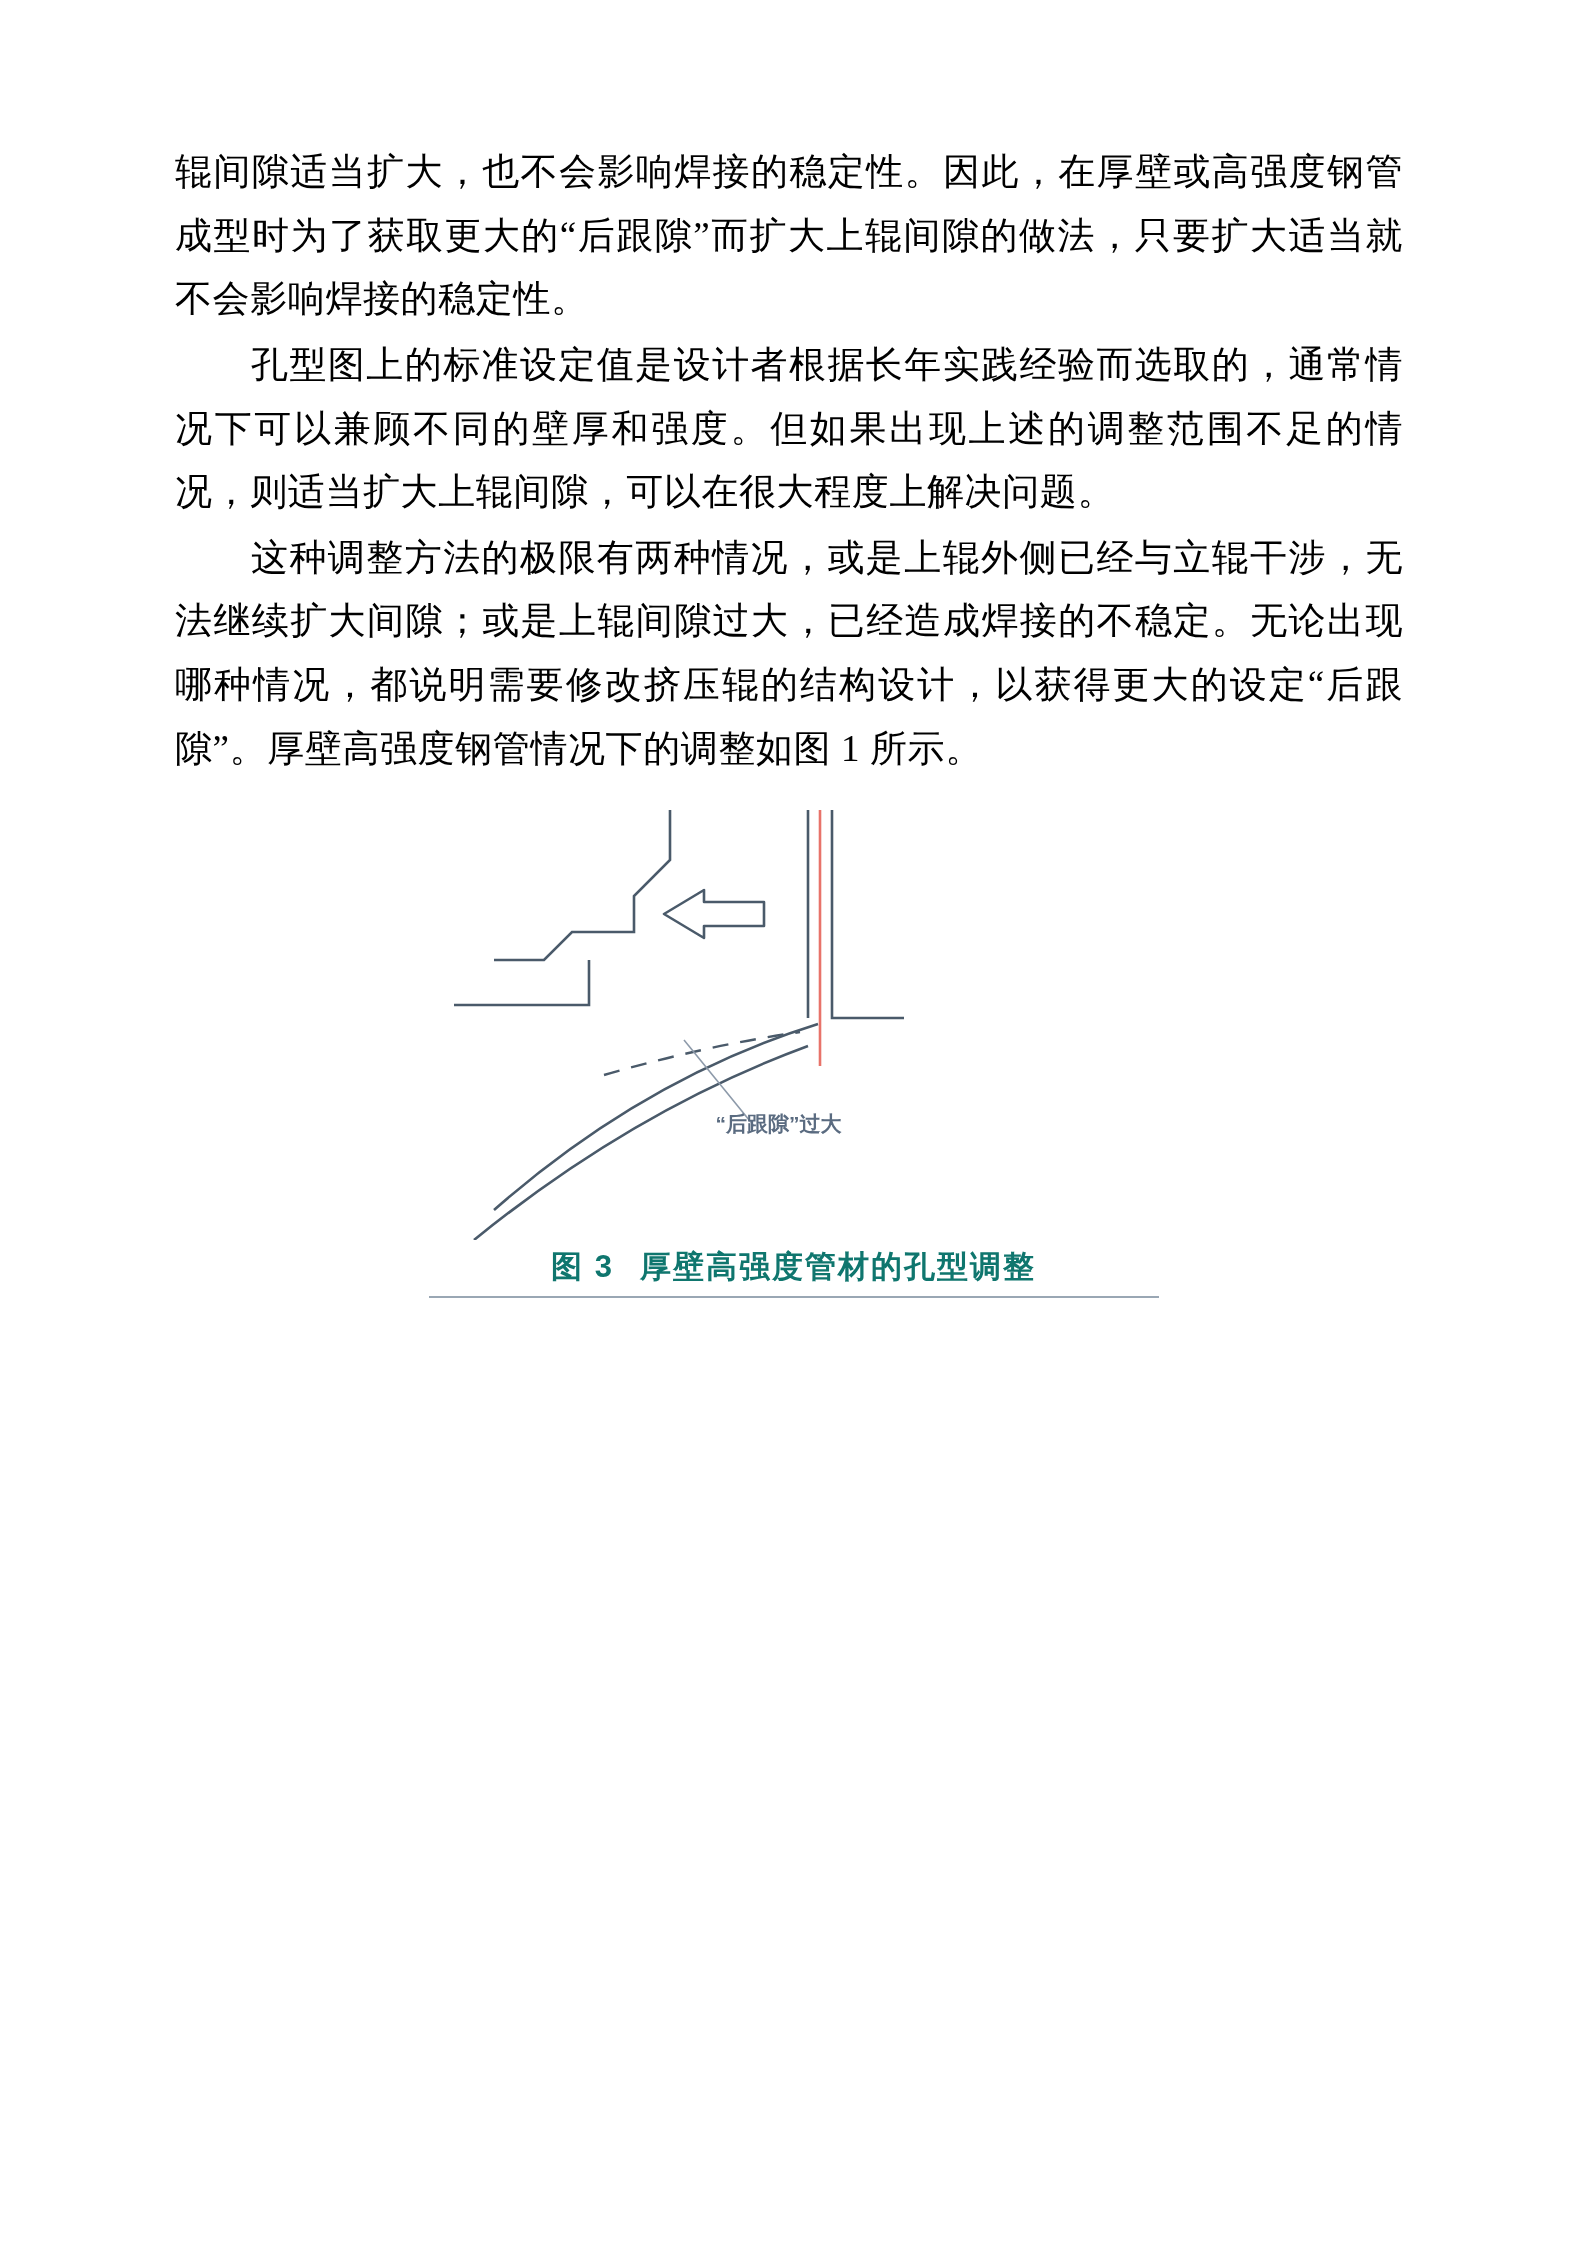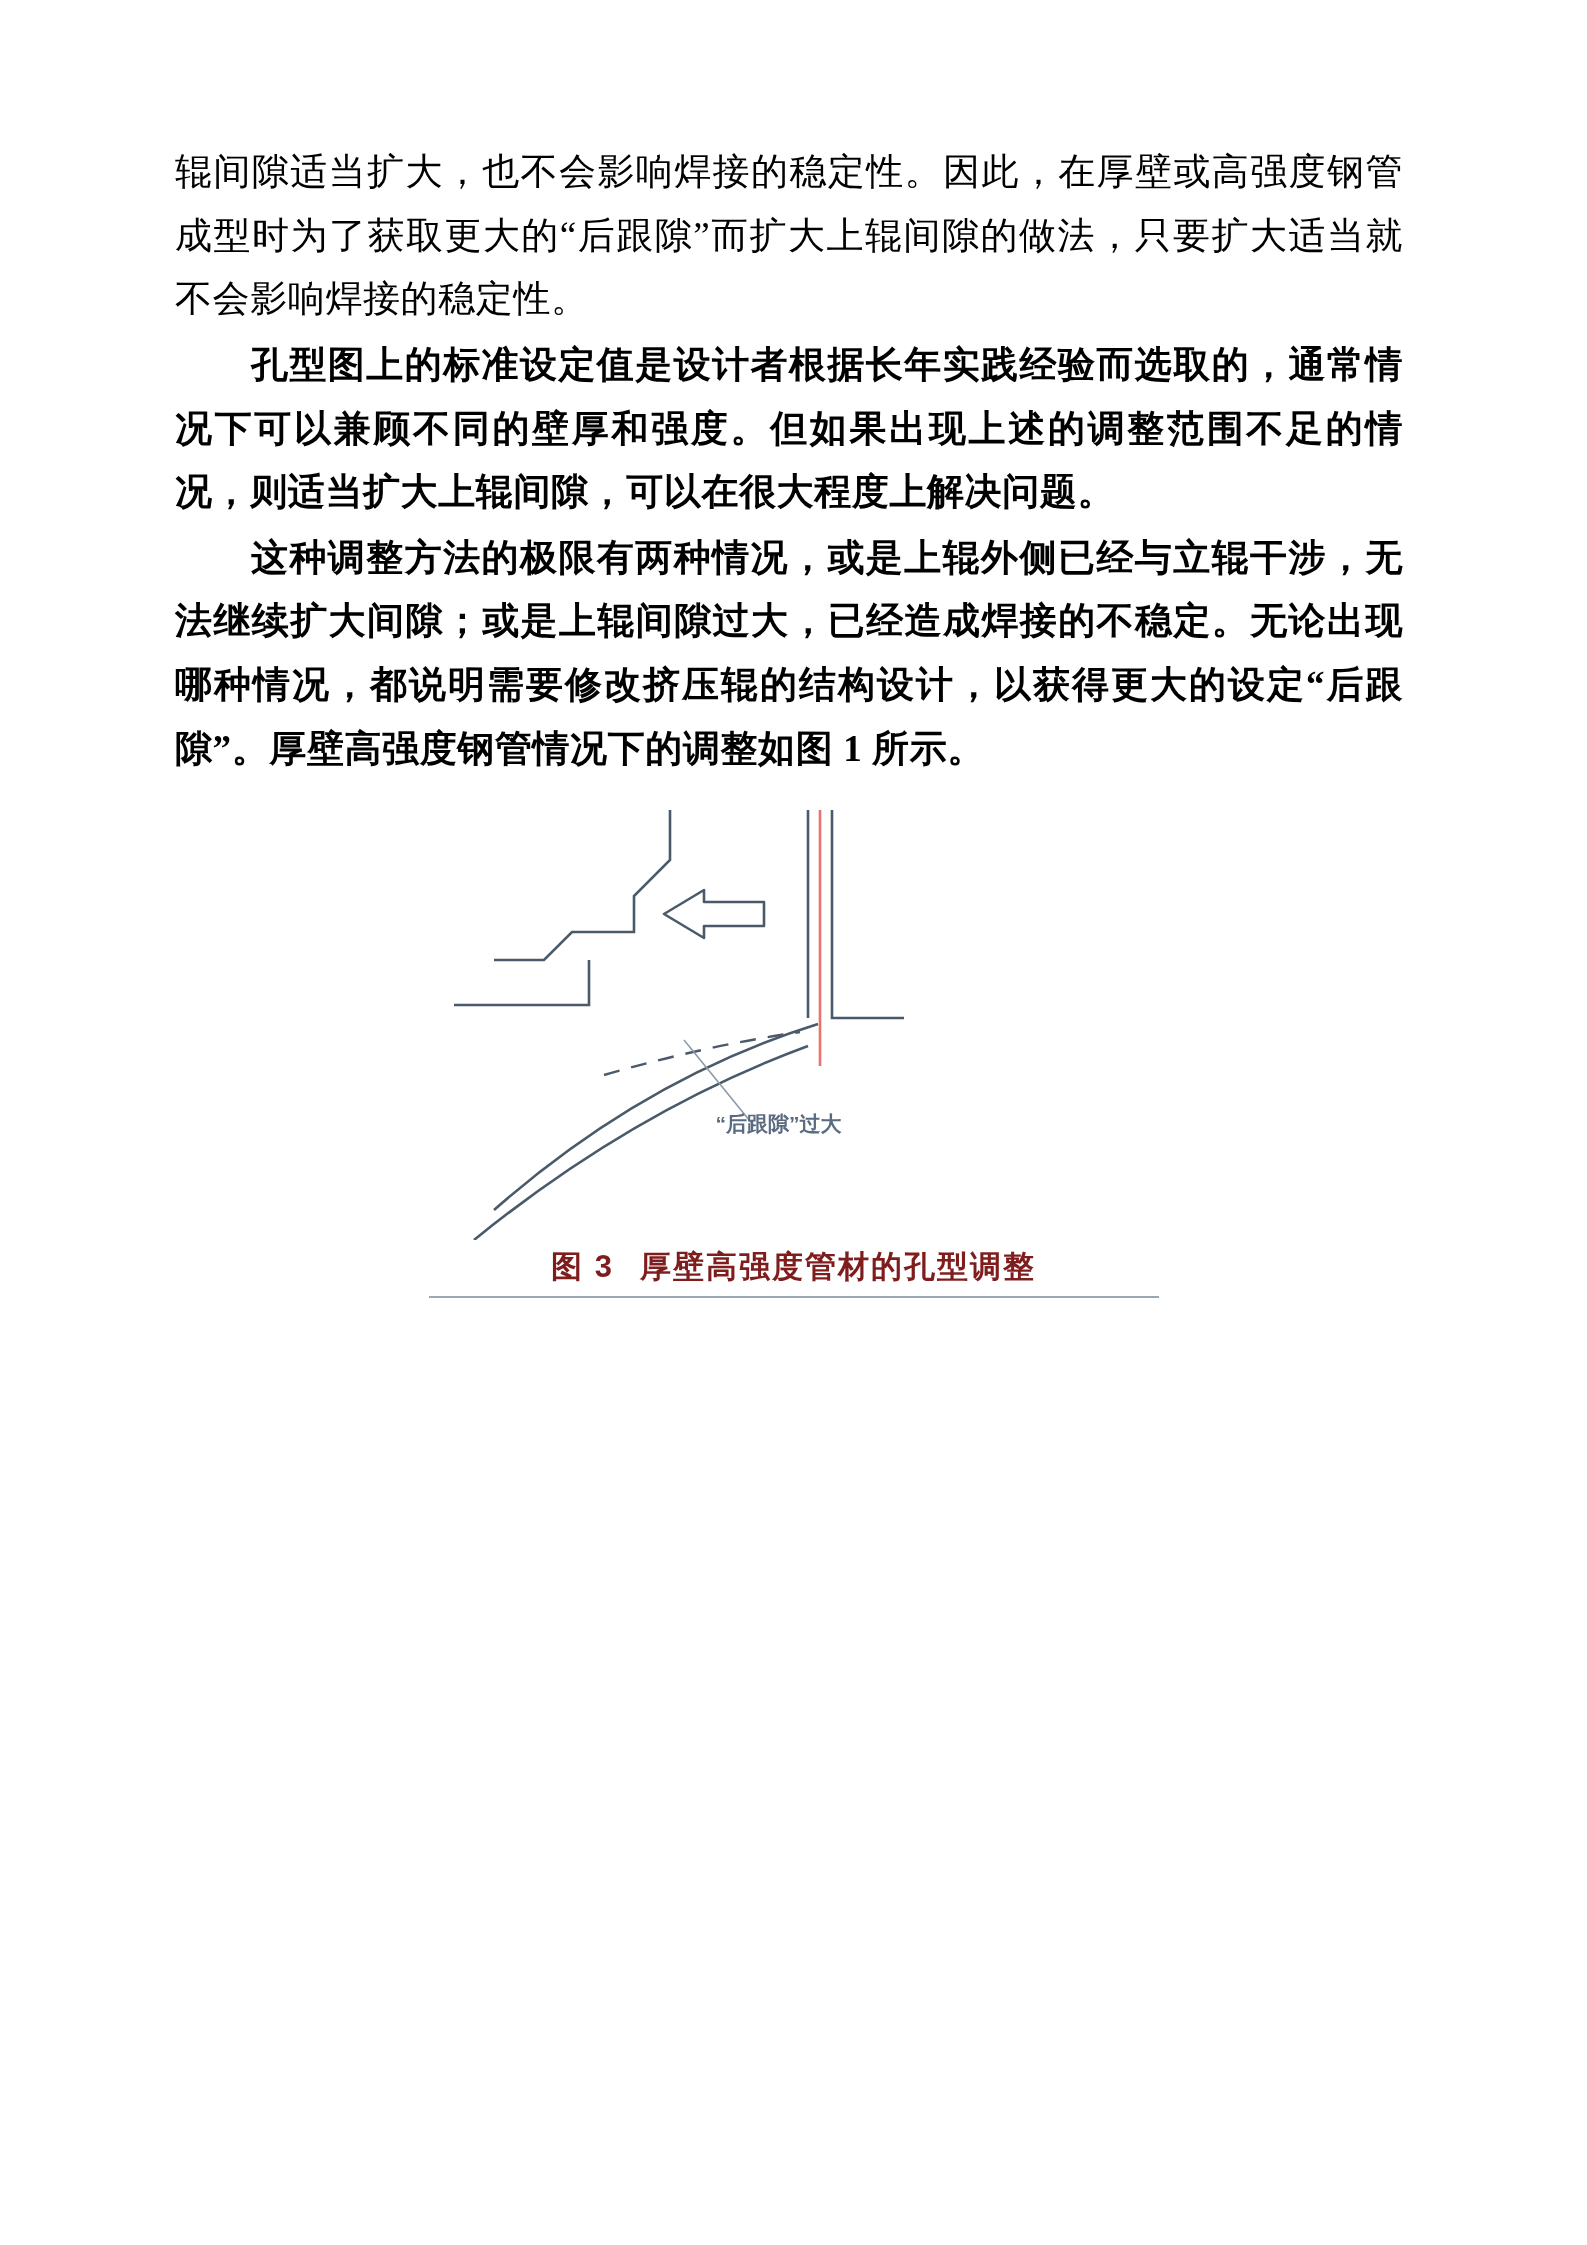--- a/index.html
+++ b/index.html
@@ -25,39 +25,38 @@
   .para {
     font-size: 37px;
     line-height: 1.72;
     text-align: justify;
     text-justify: inter-ideograph;
     letter-spacing: 0.6px;
     margin: 0 9px 2px 0;
   }
   .indent {
     text-indent: 76px;
-    font-weight: bold;
   }
   .figure-block {
     margin: 30px 0 18px 0;
     display: flex;
     flex-direction: column;
     align-items: center;
   }
   .figure-canvas {
     width: 720px;
     height: 430px;
     position: relative;
   }
   .figure-caption {
     font-size: 31px;
     font-weight: bold;
     font-family: "Liberation Sans", sans-serif;
     letter-spacing: 2px;
-    color: #7f1d1d;
+    color: #0f766e;
     margin-top: 6px;
     text-align: center;
   }
   .figure-caption .cap-num {
     margin-right: 26px;
   }
   .fig-rule {
     width: 730px;
     height: 2px;
     background: #9aa7b4;

